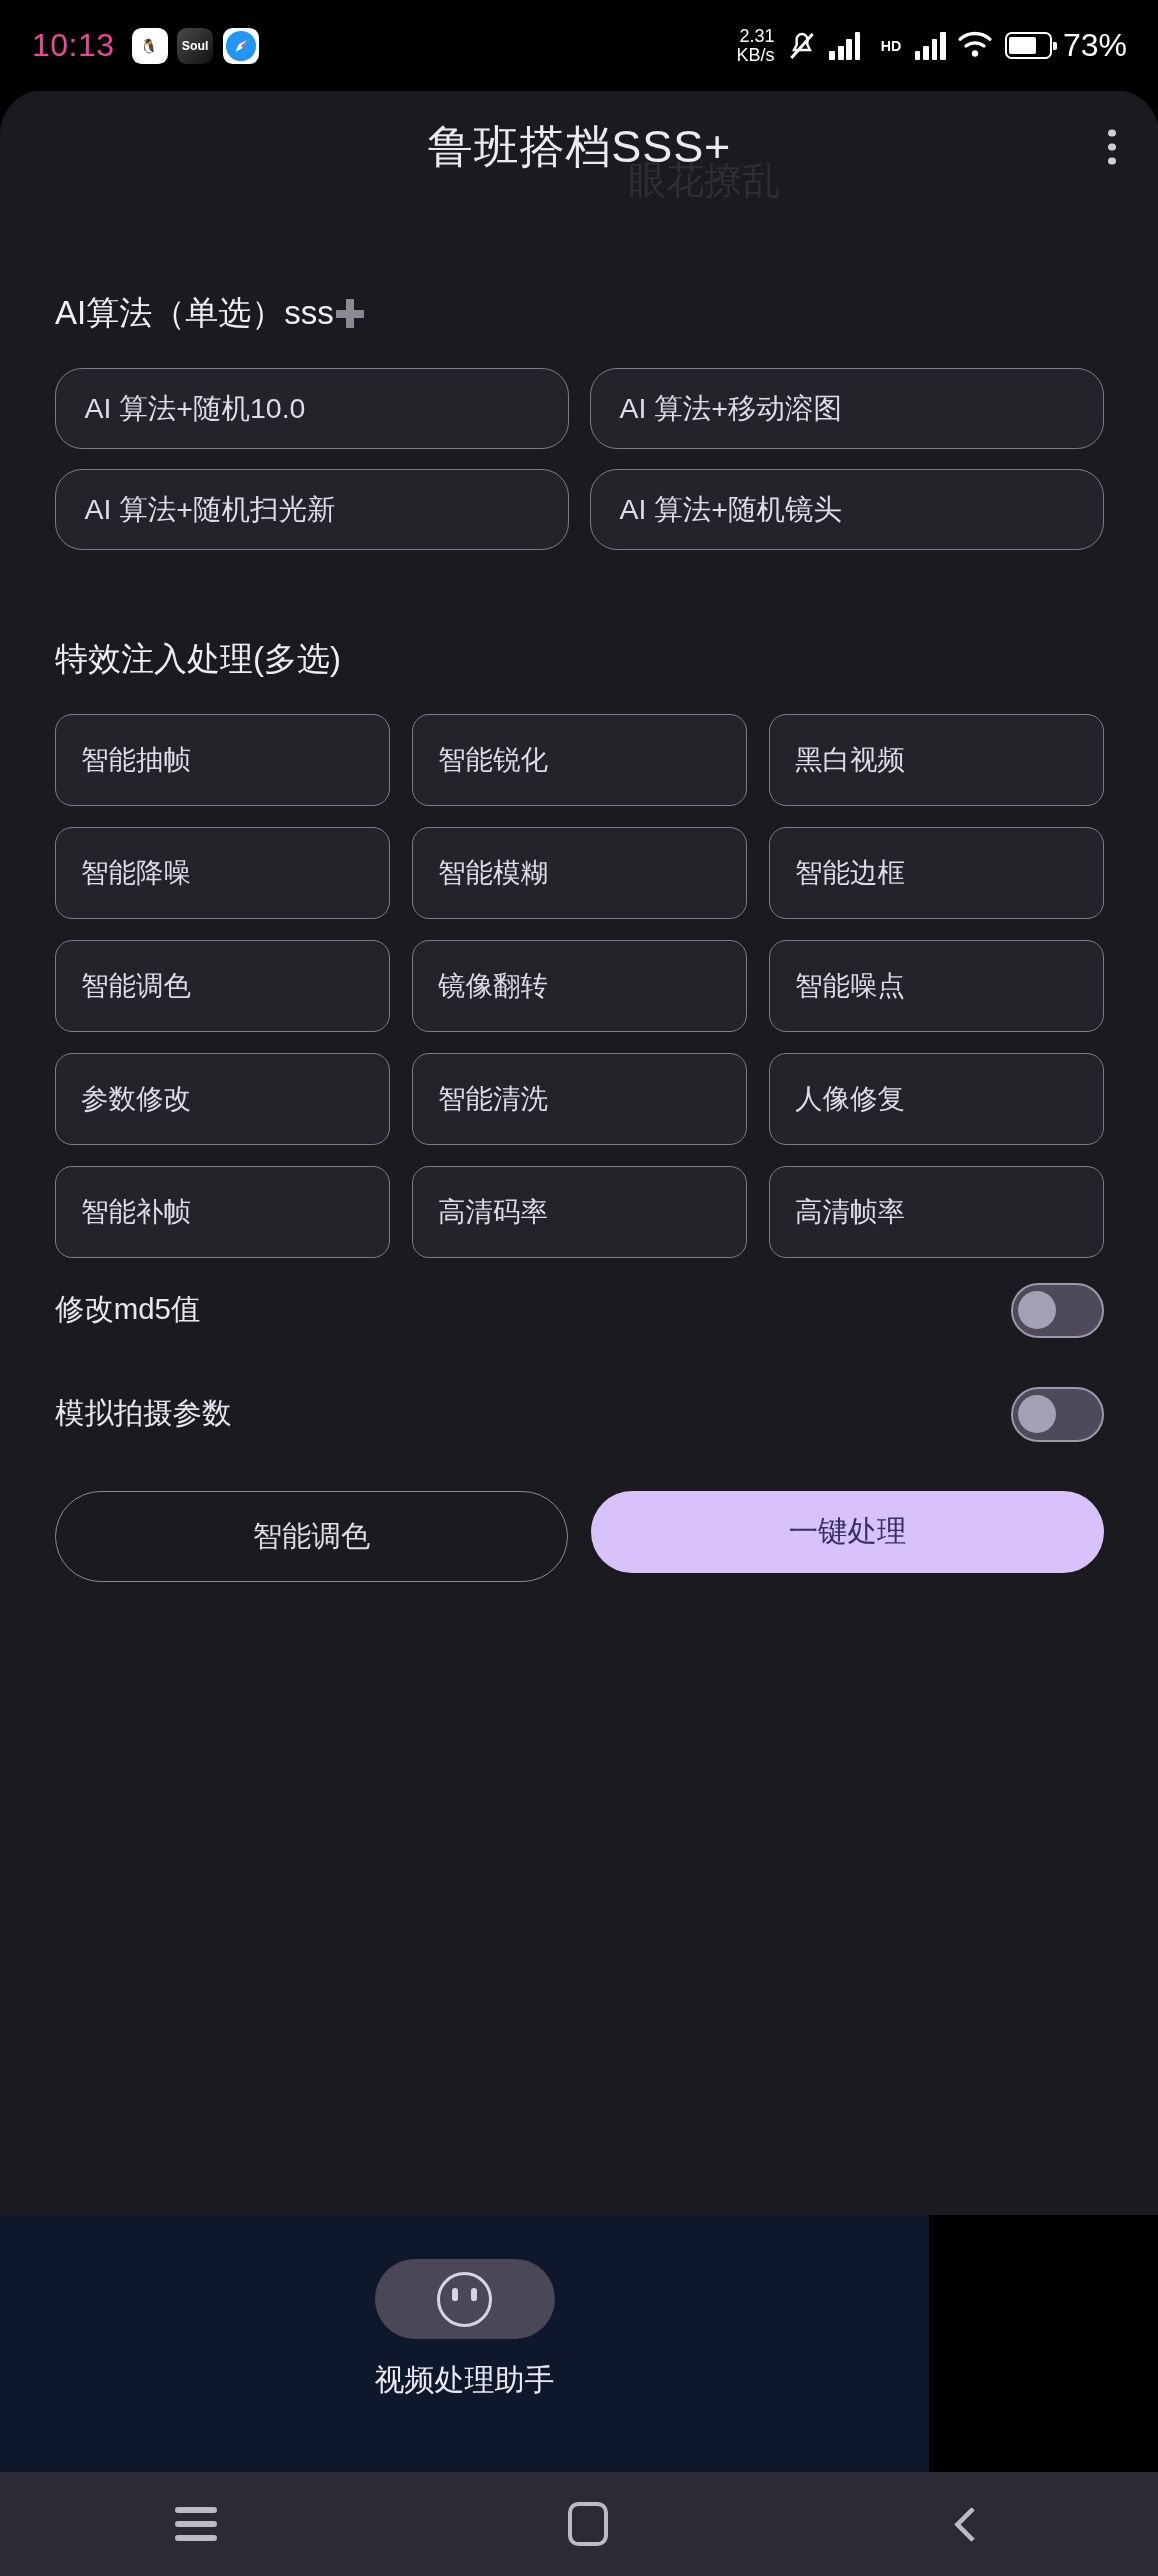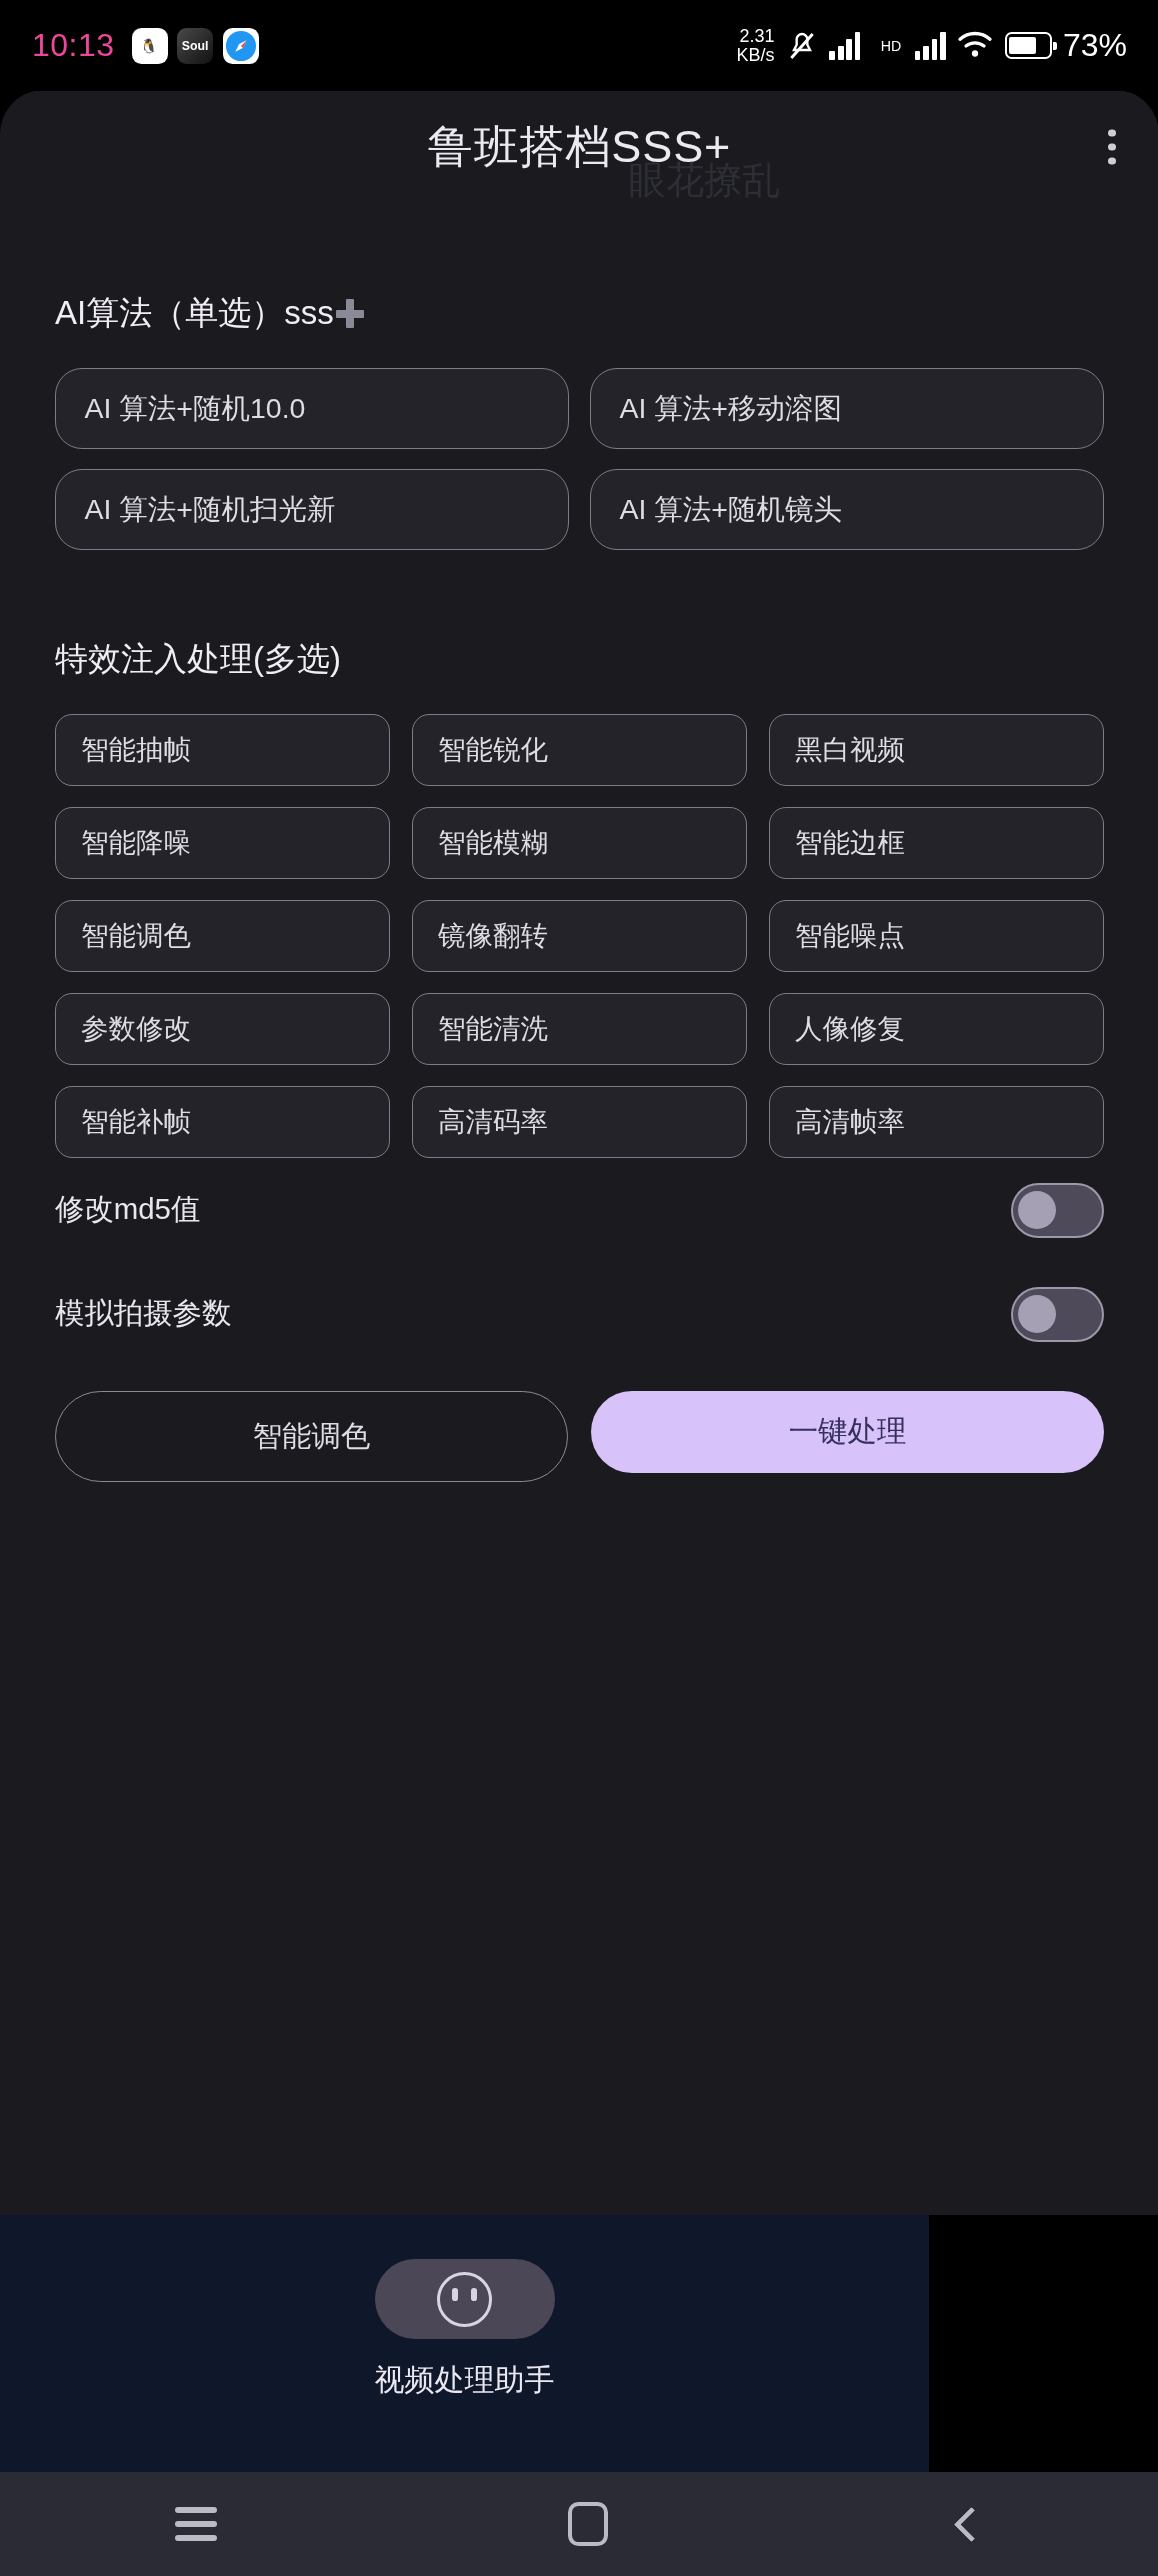--- a/index.html
+++ b/index.html
@@ -55,21 +55,21 @@
     text-align: right;
   }
   .sb-netspeed span { display: block; }
   .sb-icon { display: flex; align-items: flex-end; }
   .bars { display: flex; align-items: flex-end; gap: 2.8px; height: 28.5px; }
   .bars i { display: block; width: 5.7px; background: #ffffff; border-radius: 0.9px; }
   .bars i:nth-child(1) { height: 8.5px; }
   .bars i:nth-child(2) { height: 14.2px; }
   .bars i:nth-child(3) { height: 21px; }
   .bars i:nth-child(4) { height: 27.5px; }
-  .hd-label { color: #fff; font-size: 14.2px; font-weight: 400; margin-right: 1.9px; align-self: flex-start; padding-left: 9px; }
+  .hd-label { color: #fff; font-size: 14.2px; font-weight: 700; margin-right: 1.9px; align-self: flex-start; padding-left: 9px; }
   .sb-battery {
     width: 47px; height: 26.6px;
     border: 2.8px solid #ffffff;
     border-radius: 6.6px;
     position: relative;
     display: flex; align-items: center;
     padding: 2.8px;
   }
   .sb-battery::after {
     content: "";
@@ -169,21 +169,21 @@
     cursor: pointer;
   }
 
   
   .fx-grid {
     display: grid;
     grid-template-columns: 1fr 1fr 1fr;
     gap: 21px 22px;
   }
   .fx-btn {
-    height: 72px;
+    height: 92px;
     border: 1.9px solid #7d7d88;
     border-radius: 17px;
     background: #232329;
     display: flex;
     align-items: center;
     padding-left: 25px;
     color: #dedce4;
     font-size: 27.5px;
     cursor: pointer;
   }

